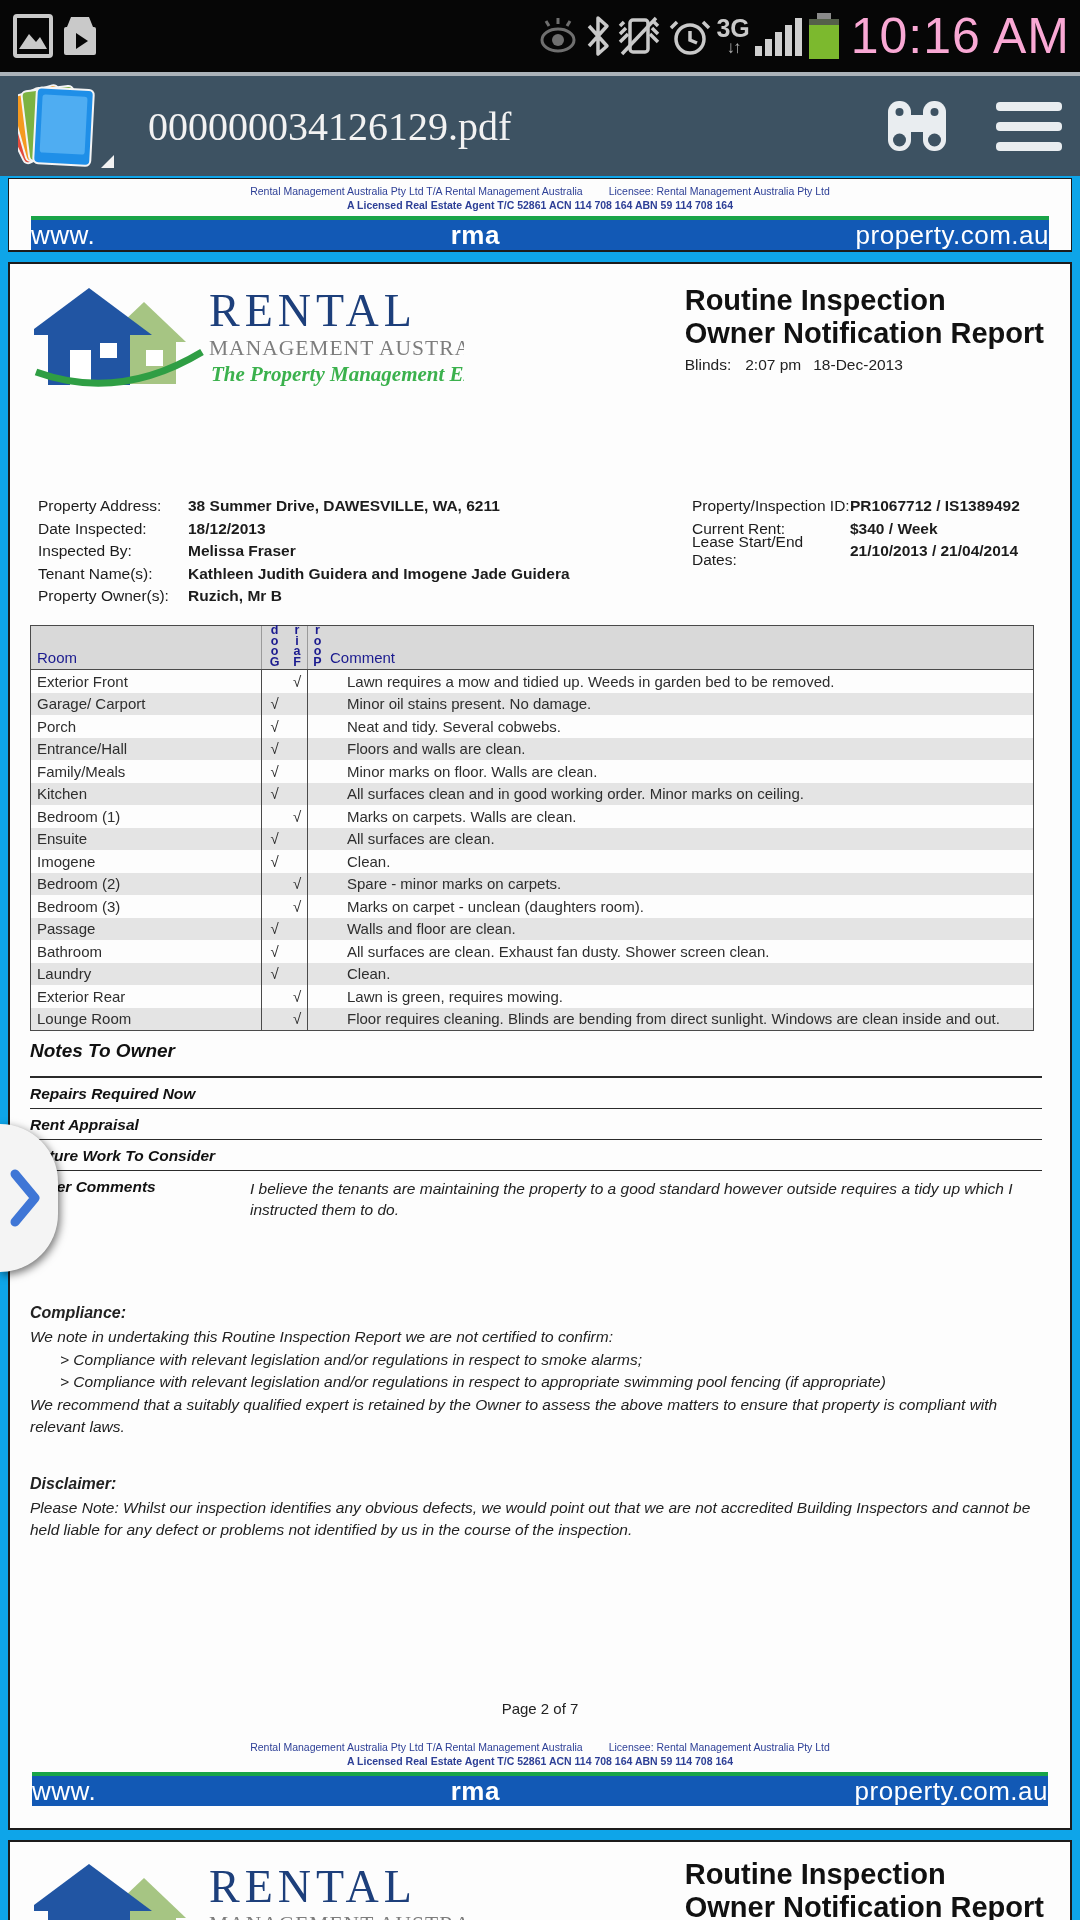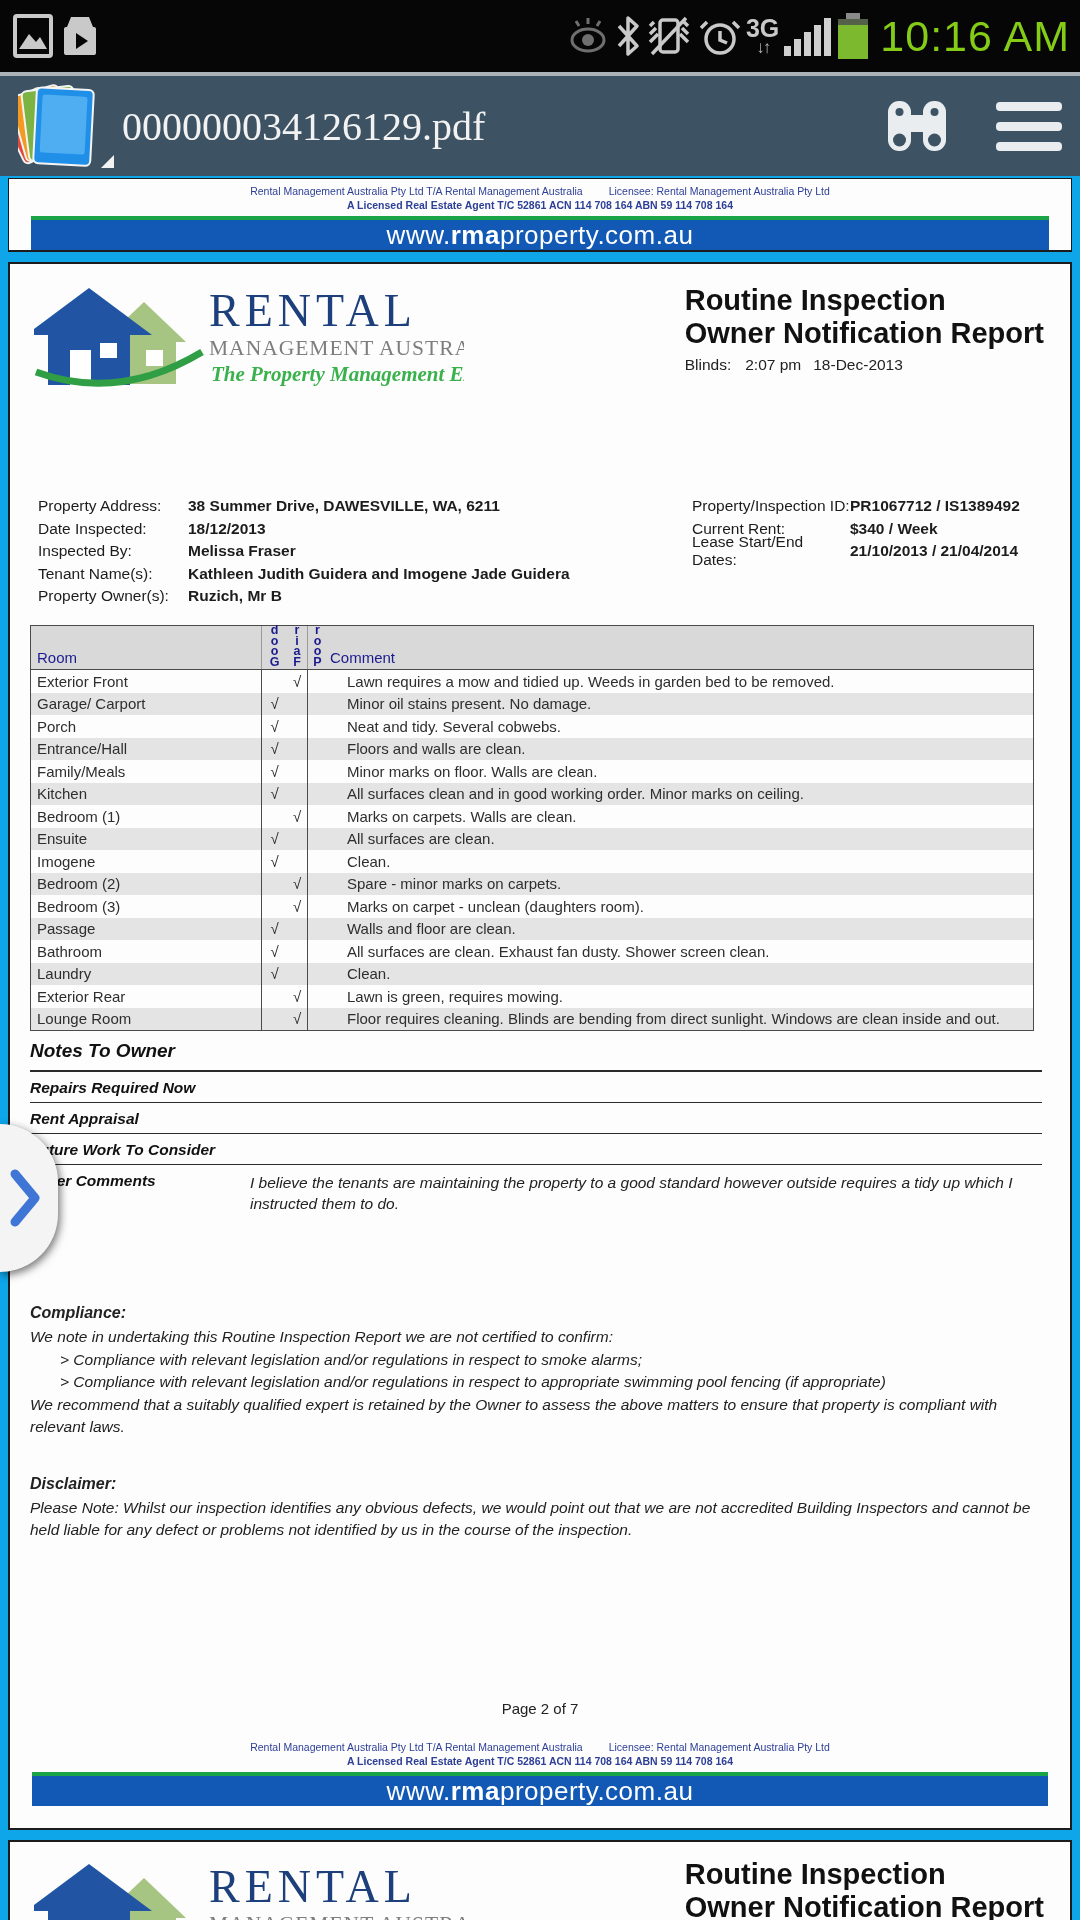--- a/index.html
+++ b/index.html
@@ -3,50 +3,50 @@
 <meta charset="utf-8">
 <style>
   * { margin:0; padding:0; box-sizing:border-box; }
   body { font-family:"Liberation Sans", sans-serif; background:#000; }
   .screen { position:relative; width:1080px; height:1920px; overflow:hidden; background:#161616; }
 
   
   .status-bar { position:relative; height:72px; background:#060606; display:flex; align-items:center; padding:0 10px; gap:3px; }
   .sb-spacer { flex:1; }
   .sb-icon { display:flex; align-items:center; justify-content:center; }
-  .sb-time { color:#84cc16; font-size:43px; letter-spacing:1px; padding-left:6px; }
+  .sb-time { color:#f9a8d4; font-size:50px; letter-spacing:1px; padding-left:6px; }
   .net-wrap { display:flex; flex-direction:column; align-items:center; line-height:1; color:#c9c9c9; }
   .net-label { font-size:25px; font-weight:bold; }
   .net-arrows { font-size:17px; letter-spacing:-2px; margin-top:-2px; color:#b5b5b5; }
   .toolbar-divider { height:4px; background:#aab2b8; }
 
   
   .app-toolbar { position:relative; height:100px; background:#3d5262; display:flex; align-items:center; padding:0 18px; }
   .app-icon-wrap { position:relative; width:92px; height:88px; flex:0 0 auto; }
   .app-icon-corner { position:absolute; right:-4px; bottom:2px; width:0; height:0; border-bottom:13px solid #f2f2f2; border-left:13px solid transparent; }
-  .file-title { color:#f2f2f2; font-size:40px; margin-left:12px; flex:1; white-space:nowrap; overflow:hidden; font-family:cursive; }
+  .file-title { color:#f2f2f2; font-size:40px; margin-left:38px; flex:1; white-space:nowrap; overflow:hidden; font-family:cursive; }
   .tb-btn { display:flex; align-items:center; justify-content:center; margin-left:46px; }
   .menu-icon { display:flex; flex-direction:column; gap:11px; }
   .menu-icon span { display:block; width:66px; height:9px; background:#e9edf0; border-radius:4px; }
 
   
   .pdf-viewport { position:absolute; left:0; top:176px; width:1080px; height:1744px; background:#0ea5e9; overflow:hidden; }
   .page { position:absolute; left:8px; right:8px; background:#fdfdfd; border:2px solid #1c1c1c; }
   .page-prev { top:2px; height:74px; border-width:1px 1px 2px 1px; }
   .page-main { top:86px; height:1568px; }
   .page-next { top:1664px; height:90px; }
 
   
   .doc-footer { position:absolute; left:0; right:0; }
   .pf-lines { text-align:center; color:#2d3f96; }
   .pf-l1 { font-size:10.5px; }
   .pf-l1 .gap { display:inline-block; width:26px; }
   .pf-l2 { font-size:10.5px; font-weight:bold; margin-top:2px; }
   .stripe { height:4px; margin:5px 22px 0 22px; }
-  .web-banner { height:30px; margin:0 22px; display:flex; align-items:center; justify-content:center; color:#fff; font-size:26px; letter-spacing:0.5px; }
+  .web-banner { height:30px; margin:0 22px; display:flex; align-items:center; justify-content:space-between; color:#fff; font-size:26px; letter-spacing:0.5px; }
   .web-banner b { font-weight:bold; }
 
   
   .logo { position:absolute; }
   .logo-main { left:24px; top:16px; }
   .titles { position:absolute; right:26px; text-align:left; color:#111; }
   .titles-main { top:20px; }
   .title-line { font-size:29px; font-weight:bold; line-height:33px; }
   .printed-line { font-size:15.5px; margin-top:6px; color:#222; }
   .printed-line .pv { margin-left:14px; }
@@ -75,21 +75,21 @@
   .t-row { display:flex; height:22.5px; }
   .t-row:nth-child(even) { background:#e4e4e4; }
   .t-row > div { display:flex; align-items:center; }
   .t-row .c-room { width:230px; padding-left:6px; }
   .t-row .c-good { border-left:1px solid #4a4a4a; }
   .t-row .c-poor { border-left:1px solid #4a4a4a; }
   .t-row .c-comment { flex:1; padding-left:20px; }
 
   
   .notes { position:absolute; left:20px; right:28px; top:776px; color:#111; }
-  .notes-heading { font-size:19px; font-weight:bold; font-style:italic; padding-bottom:8px; border-bottom:2.5px solid #2b2b2b; }
+  .notes-heading { font-size:19px; font-weight:bold; font-style:italic; padding-bottom:14px; border-bottom:2.5px solid #2b2b2b; }
   .note-sec { display:flex; align-items:flex-start; padding:7px 0 5px 0; border-bottom:1.5px solid #2b2b2b; }
   .note-sec:last-child { border-bottom:none; }
   .note-label { width:220px; flex:0 0 auto; font-size:15.5px; font-weight:bold; font-style:italic; }
   .note-text { flex:1; font-size:15.5px; font-style:italic; line-height:21px; color:#222; }
 
   
   .legal { position:absolute; left:20px; right:28px; top:1040px; color:#222; }
   .legal-heading { font-size:16px; font-weight:bold; font-style:italic; margin-bottom:4px; }
   .legal p { font-size:15.5px; font-style:italic; line-height:22.5px; }
   .legal .bullet { padding-left:30px; }

